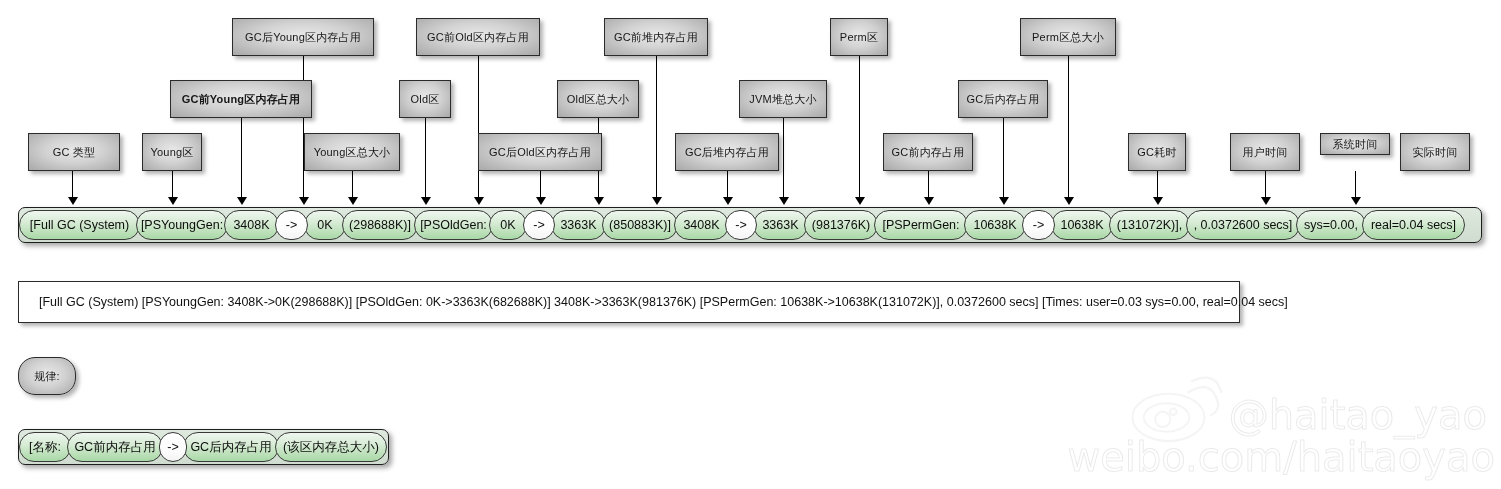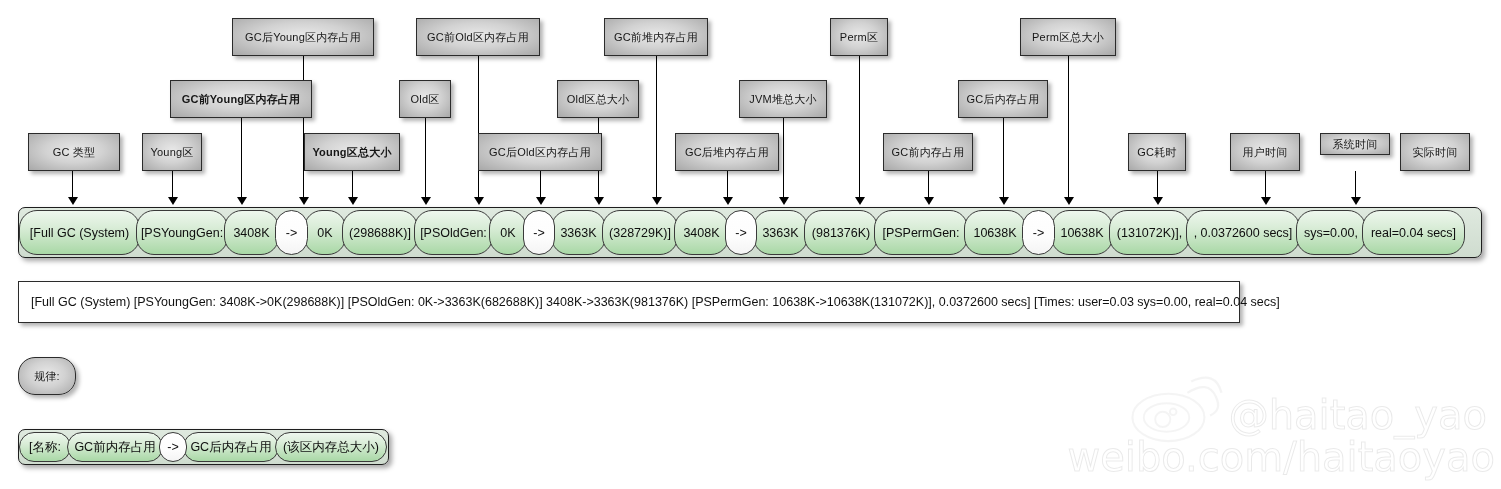--- a/index.html
+++ b/index.html
@@ -84,21 +84,21 @@
 
   
   .log-box {
     position: absolute;
     box-sizing: border-box;
     border: 1px solid #2b2b2b;
     background: #ffffff;
     box-shadow: 3px 3px 4px rgba(0,0,0,0.30);
     display: flex;
     align-items: center;
-    padding-left: 12px;
+    padding-left: 20px;
     font-size: 12.5px;
     color: #111;
     white-space: nowrap;
     z-index: 4;
   }
 
   
   .watermark {
     position: absolute;
     z-index: 1;
@@ -160,50 +160,50 @@
     <div class="arrowhead" style="left: 1260.7px; top: 197px;"></div>
     <div class="connector" style="left: 1355px; top: 171px; height: 27px;"></div>
     <div class="arrowhead" style="left: 1350.7px; top: 197px;"></div>
   </div>
 
 <div id="labels">
     <div class="label-box" style="left: 28px; top: 133px; width: 92px; height: 38px;">GC 类型</div>
     <div class="label-box" style="left: 142px; top: 133px; width: 60px; height: 38px;">Young区</div>
     <div class="label-box" style="left: 170px; top: 80px; width: 142px; height: 38px; font-weight: bold;">GC前Young区内存占用</div>
     <div class="label-box" style="left: 232px; top: 18px; width: 142px; height: 38px;">GC后Young区内存占用</div>
-    <div class="label-box" style="left: 304px; top: 133px; width: 96px; height: 38px; font-weight: bold;">Young区总大小</div>
+    <div class="label-box" style="left: 304px; top: 133px; width: 96px; height: 38px;">Young区总大小</div>
     <div class="label-box" style="left: 399px; top: 80px; width: 52px; height: 38px;">Old区</div>
     <div class="label-box" style="left: 416px; top: 18px; width: 124px; height: 38px;">GC前Old区内存占用</div>
     <div class="label-box" style="left: 478px; top: 133px; width: 124px; height: 38px;">GC后Old区内存占用</div>
     <div class="label-box" style="left: 557px; top: 80px; width: 82px; height: 38px;">Old区总大小</div>
     <div class="label-box" style="left: 604px; top: 18px; width: 104px; height: 38px;">GC前堆内存占用</div>
     <div class="label-box" style="left: 675px; top: 133px; width: 104px; height: 38px;">GC后堆内存占用</div>
     <div class="label-box" style="left: 739px; top: 80px; width: 88px; height: 38px;">JVM堆总大小</div>
     <div class="label-box" style="left: 830px; top: 18px; width: 58px; height: 38px;">Perm区</div>
     <div class="label-box" style="left: 883px; top: 133px; width: 90px; height: 38px;">GC前内存占用</div>
     <div class="label-box" style="left: 958px; top: 80px; width: 90px; height: 38px;">GC后内存占用</div>
     <div class="label-box" style="left: 1020px; top: 18px; width: 96px; height: 38px;">Perm区总大小</div>
     <div class="label-box" style="left: 1128px; top: 133px; width: 58px; height: 38px;">GC耗时</div>
     <div class="label-box" style="left: 1230px; top: 133px; width: 70px; height: 38px;">用户时间</div>
     <div class="label-box" style="left: 1320px; top: 133px; width: 70px; height: 22px;">系统时间</div>
     <div class="label-box" style="left: 1400px; top: 133px; width: 70px; height: 38px;">实际时间</div>
   </div>
 
-<div class="pill-bar" id="token-bar" style="left: 18px; top: 207px; width: 1464px; height: 51px;">
+<div class="pill-bar" id="token-bar" style="left: 18px; top: 207px; width: 1464px; height: 36px;">
     <div class="pill" style="flex: 0 0 121px;">[Full GC (System)</div>
     <div class="pill" style="flex: 0 0 92px;">[PSYoungGen:</div>
     <div class="pill" style="flex: 0 0 55px;">3408K</div>
     <div class="pill white" style="flex: 0 0 33px;">-&gt;</div>
     <div class="pill" style="flex: 0 0 42px;">0K</div>
     <div class="pill" style="flex: 0 0 76px;">(298688K)]</div>
     <div class="pill" style="flex: 0 0 79px;">[PSOldGen:</div>
     <div class="pill" style="flex: 0 0 38px;">0K</div>
     <div class="pill white" style="flex: 0 0 32px;">-&gt;</div>
     <div class="pill" style="flex: 0 0 55px;">3363K</div>
-    <div class="pill" style="flex: 0 0 76px;">(328729K)]</div>
+    <div class="pill" style="flex: 0 0 76px;">(850883K)]</div>
     <div class="pill" style="flex: 0 0 55px;">3408K</div>
     <div class="pill white" style="flex: 0 0 32px;">-&gt;</div>
     <div class="pill" style="flex: 0 0 55px;">3363K</div>
     <div class="pill" style="flex: 0 0 74px;">(981376K)</div>
     <div class="pill" style="flex: 0 0 94px;">[PSPermGen:</div>
     <div class="pill" style="flex: 0 0 62px;">10638K</div>
     <div class="pill white" style="flex: 0 0 33px;">-&gt;</div>
     <div class="pill" style="flex: 0 0 62px;">10638K</div>
     <div class="pill" style="flex: 0 0 81px;">(131072K)],</div>
     <div class="pill" style="flex: 0 0 114px;">, 0.0372600 secs]</div>

